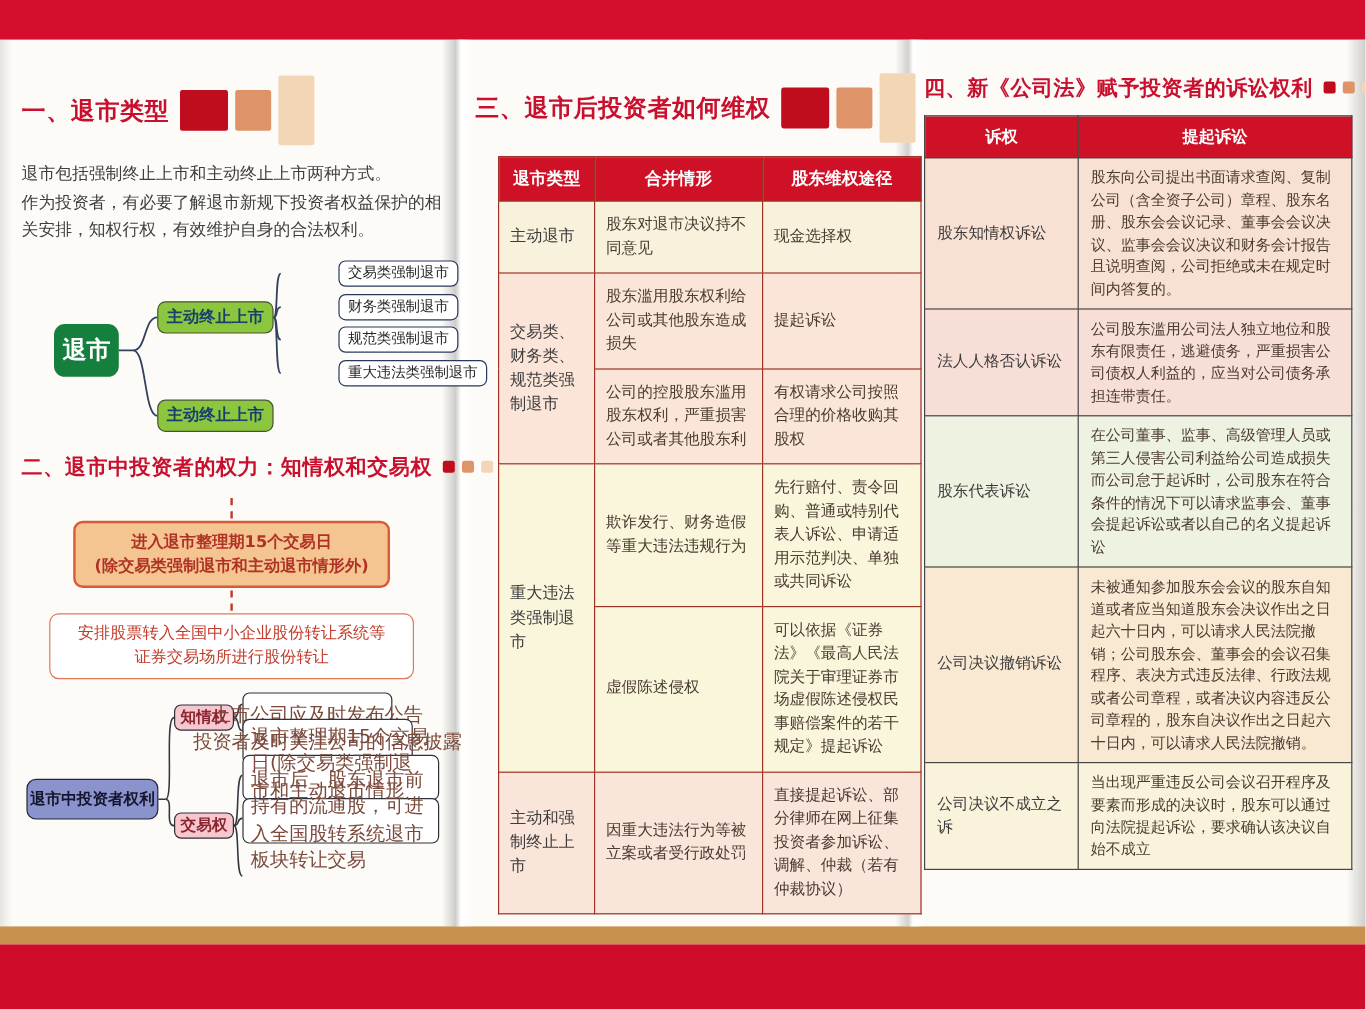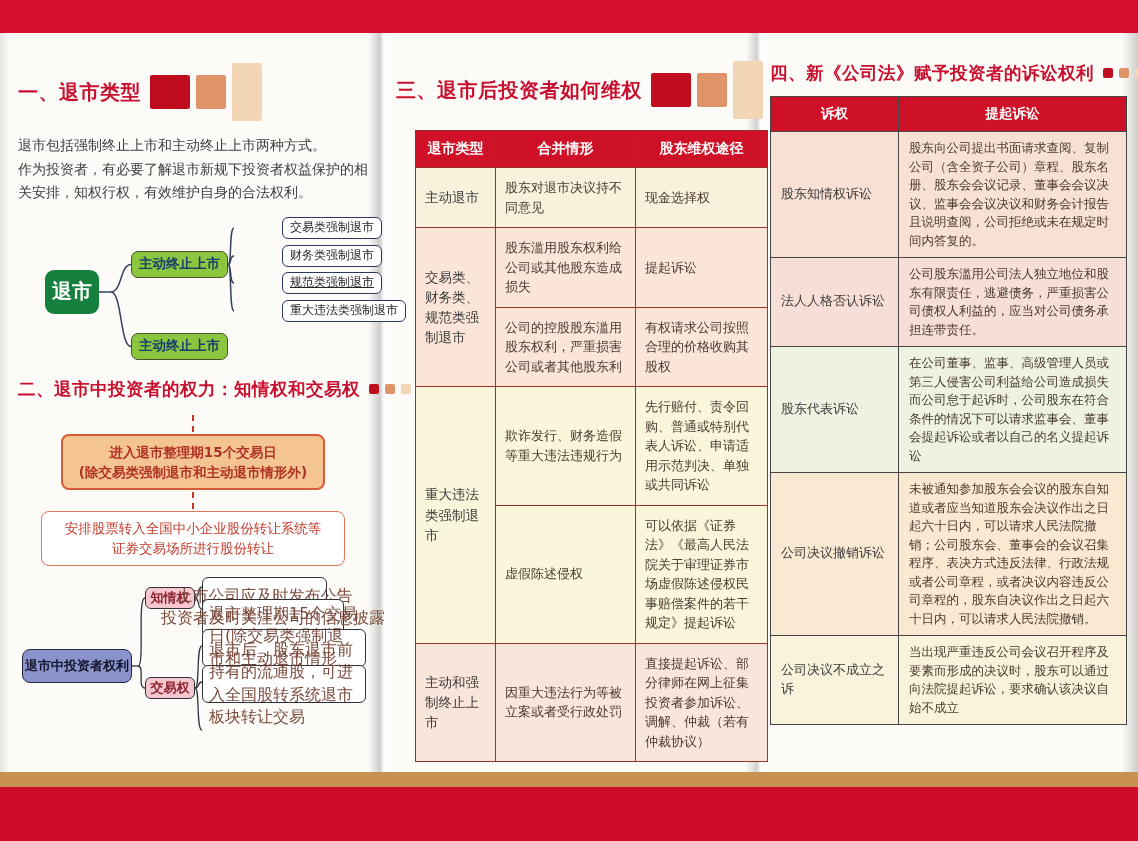--- a/index.html
+++ b/index.html
@@ -39,21 +39,21 @@
   .mm1-root{left:27px;top:59px;width:54px;height:44px;background:#15803d;color:#fff;
             font-size:20px;font-weight:bold;border-radius:9px;}
   .mm-green{background:#8cc63e;border:1.6px solid #46552c;border-radius:7px;color:#17406e;
             font-weight:bold;font-size:13.5px;}
   .g1{left:113px;top:40px;width:97px;height:27px;}
   .g2{left:113px;top:122px;width:97px;height:27px;}
   .mm-leaf{background:#fff;border:1.4px solid #29395e;border-radius:6px;color:#262626;
            font-size:12px;white-space:nowrap;margin-left:48px;}
   .l1{left:216px;top:6px;width:100px;height:22px;}
   .l2{left:216px;top:34px;width:100px;height:22px;font-family:Liberation Mono, monospace;}
-  .l3{left:216px;top:61px;width:100px;height:22px;text-decoration:underline;}
+  .l3{left:216px;top:61px;width:100px;height:22px;}
   .l4{left:216px;top:89px;width:124px;height:22px;}
   
   .sec2-title{margin-top:14px;}
   .flow{margin-top:12px;display:flex;flex-direction:column;align-items:center;}
   .fbox{box-sizing:border-box;border-radius:8px;text-align:center;font-size:13.5px;line-height:1.5;
         padding:6px 8px;color:#c33b2b;}
   .fbox1{background:#fbe9d2;border:1.6px solid #e2765a;width:204px;}
   .fbox2{background:#f4c491;border:2px solid #d95b36;width:264px;font-weight:bold;color:#b03226;}
   .fbox3{background:#ffffff;border:1.6px solid #e2765a;width:304px;}
   .fdash{height:17px;border-left:2.5px dashed #c0392b;margin:2px 0;}

